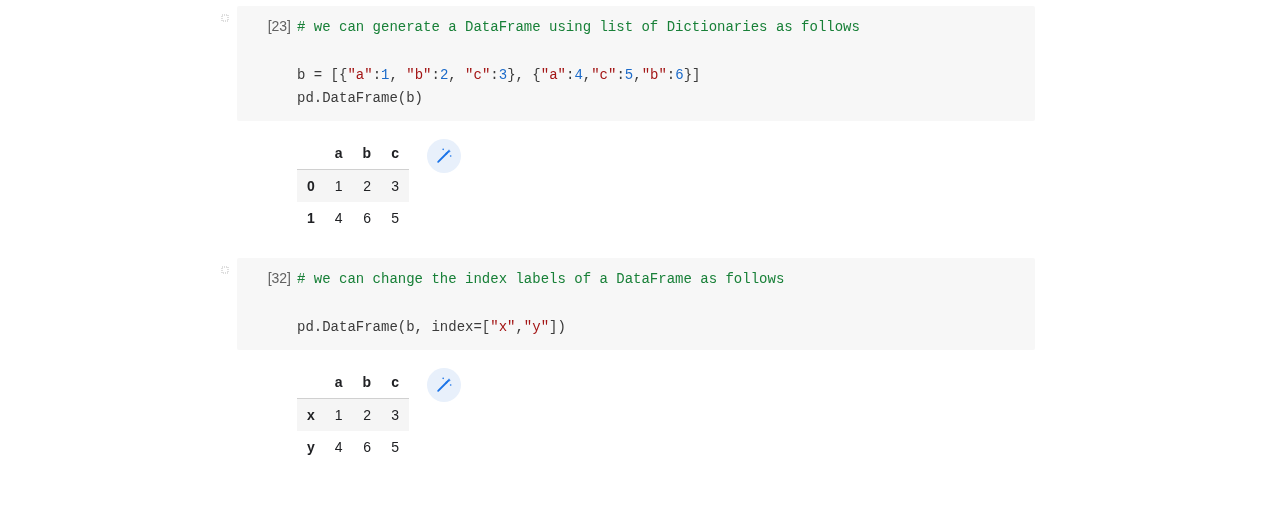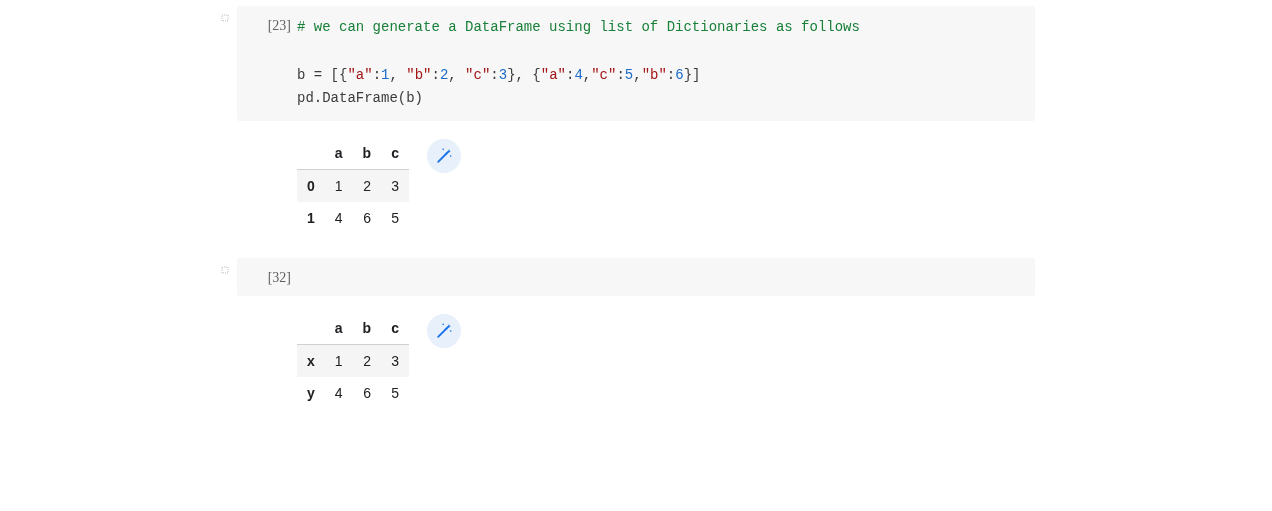--- a/index.html
+++ b/index.html
@@ -26,21 +26,21 @@
     border-radius: 2px;
     padding: 10px 14px 10px 0;
     margin-left: 237px;
     margin-right: 237px;
   }
   .prompt-col {
     min-width: 54px;
     padding-right: 6px;
     padding-top: 2px;
     text-align: right;
-    font-family: Liberation Serif, serif;
+    font-family: Liberation Sans, sans-serif;
     color: #616161;
     font-size: 14px;
     user-select: none;
     position: relative;
   }
   .gutter-decor {
     position: absolute;
     top: -6px;
     left: -18px;
     width: 12px;
@@ -172,20 +172,23 @@
   <div class="cell-wrap">
     <div class="input-row">
       <div class="prompt-col">
         <span class="gutter-decor">
           <svg width="8" height="8" viewBox="0 0 8 8">
               <rect x="1" y="1" width="6" height="6" fill="none" stroke="#bdbdbd" stroke-width="1" stroke-dasharray="1 1"></rect>
             </svg>
         </span>
         <span>[32]</span>
       </div>
+      <div class="code-col"><span class="tok-comment"># we can change the index labels of a DataFrame as follows</span>
+
+<span><span class="tok-name">pd.DataFrame(b, index=[</span><span class="tok-str">"x"</span><span class="tok-punct">,</span><span class="tok-str">"y"</span><span class="tok-punct">])</span></span></div>
     </div>
 
     <div class="output-row">
       <table class="df">
         <thead>
           <tr>
             <th></th>
             <th>a</th>
             <th>b</th>
             <th>c</th>

